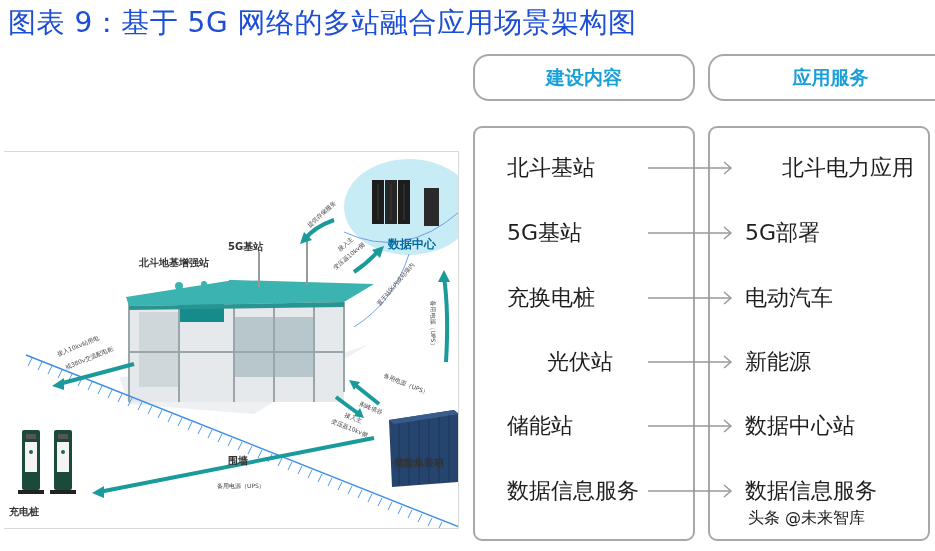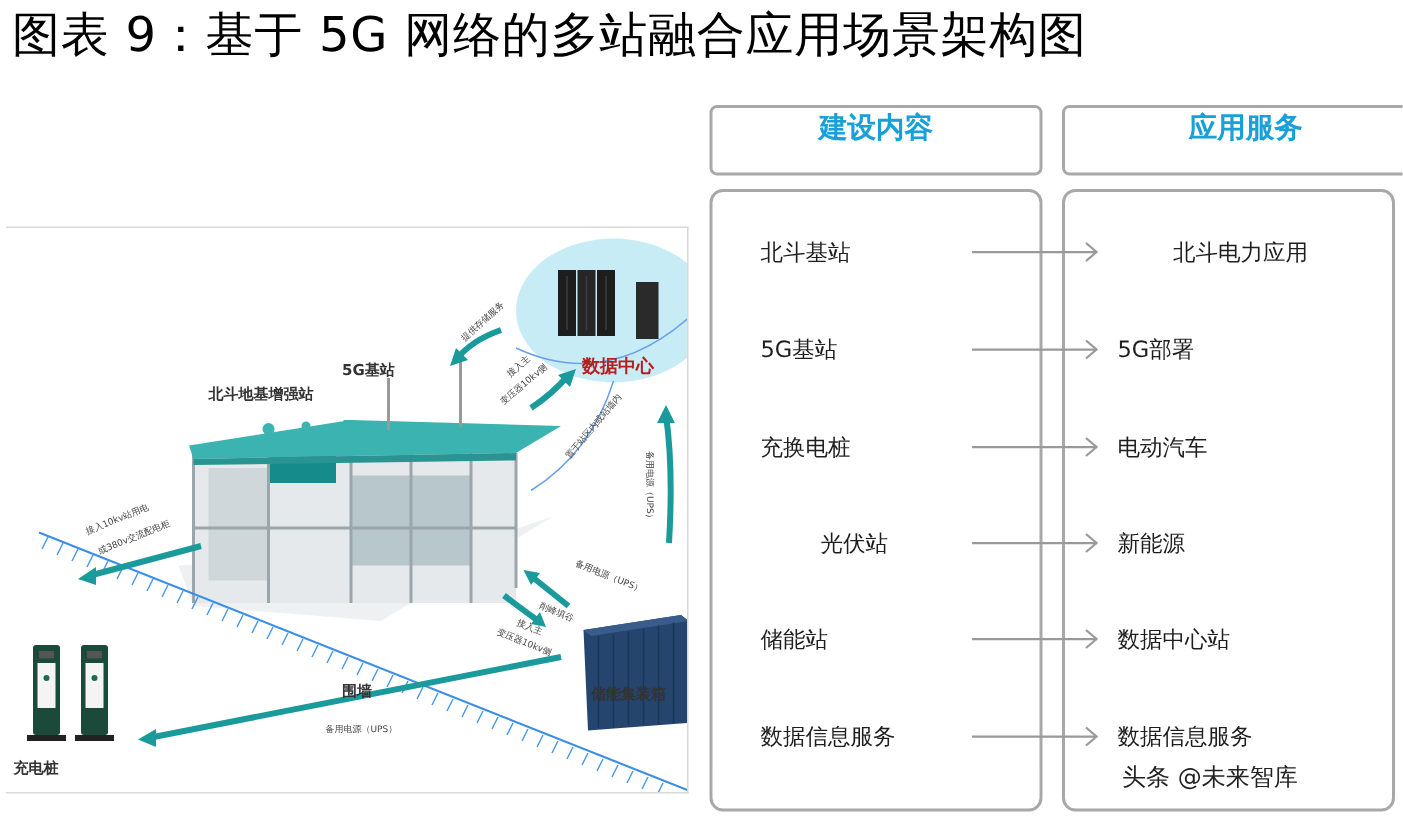--- a/index.html
+++ b/index.html
@@ -1,48 +1,48 @@
 <!DOCTYPE html>
 <html><head>
 <meta charset="utf-8">
 <style>
   * { box-sizing: border-box; margin: 0; padding: 0; }
   html, body { width: 935px; height: 551px; background: #ffffff; overflow: hidden; }
   body { position: relative; font-family: "DejaVu Sans", "Liberation Sans", sans-serif; color: #222; }
 
   .title {
     position: absolute; left: 8px; top: 4px;
-    font-size: 32px; line-height: 38px; color: #000000; letter-spacing: 0.5px;
+    font-size: 28px; line-height: 38px; color: #1d4ed8; letter-spacing: 0.5px;
     white-space: nowrap;
   }
 
   
   .illus {
     position: absolute; left: 4px; top: 151px; width: 455px; height: 378px;
     border-top: 1px solid #d8d8d8; border-right: 1px solid #d8d8d8; border-bottom: 1px solid #d8d8d8;
     background: #ffffff; overflow: hidden;
   }
   .illus svg { position: absolute; left: 0; top: 0; }
   .lbl { position: absolute; font-size: 10px; color: #333; font-weight: bold; white-space: nowrap; }
   .lbl-sm { position: absolute; font-size: 6px; color: #444; white-space: nowrap; }
-  .lbl-big { position: absolute; font-size: 12px; color: #b91c1c; font-weight: bold; white-space: nowrap; }
+  .lbl-big { position: absolute; font-size: 12px; color: #0369a1; font-weight: bold; white-space: nowrap; }
 
   
   .hdr {
-    position: absolute; top: 70px; height: 47px;
-    border: 2px solid #a8a8a8; border-radius: 5px; background: #fff;
-    display: flex; align-items: flex-start; justify-content: center;
+    position: absolute; top: 54px; height: 47px;
+    border: 2px solid #a8a8a8; border-radius: 16px; background: #fff;
+    display: flex; align-items: center; justify-content: center;
     font-size: 19px; font-weight: bold; color: #1aa0d8;
   }
   .col {
     position: absolute; top: 126px; height: 415px;
     border: 2px solid #a8a8a8; border-radius: 9px; background: #fff;
   }
   .row-text {
-    position: absolute; font-size: 15px; color: #1e1e1e; white-space: nowrap; line-height: 24px;
+    position: absolute; font-size: 22px; color: #1e1e1e; white-space: nowrap; line-height: 24px;
   }
   .arrow { position: absolute; left: 648px; width: 90px; height: 16px; }
   .watermark {
     position: absolute; left: 748px; top: 508px; font-size: 16px; color: #222;
     white-space: nowrap; text-shadow: 0 0 2px #fff, 0 0 2px #fff;
   }
 </style>
 </head>
 <body>
 

